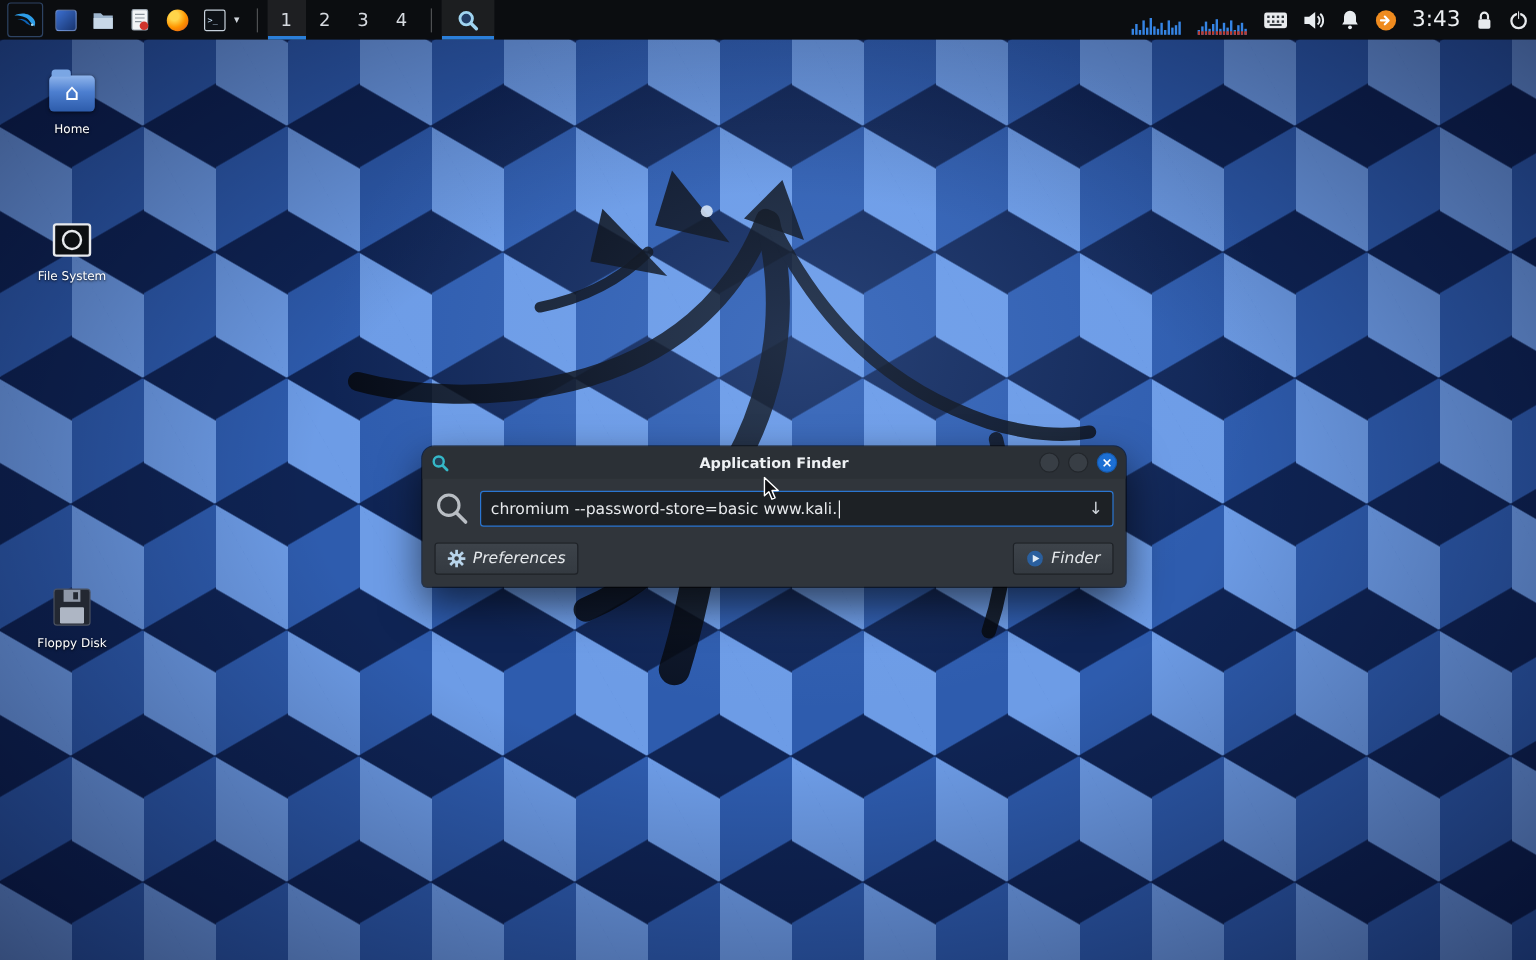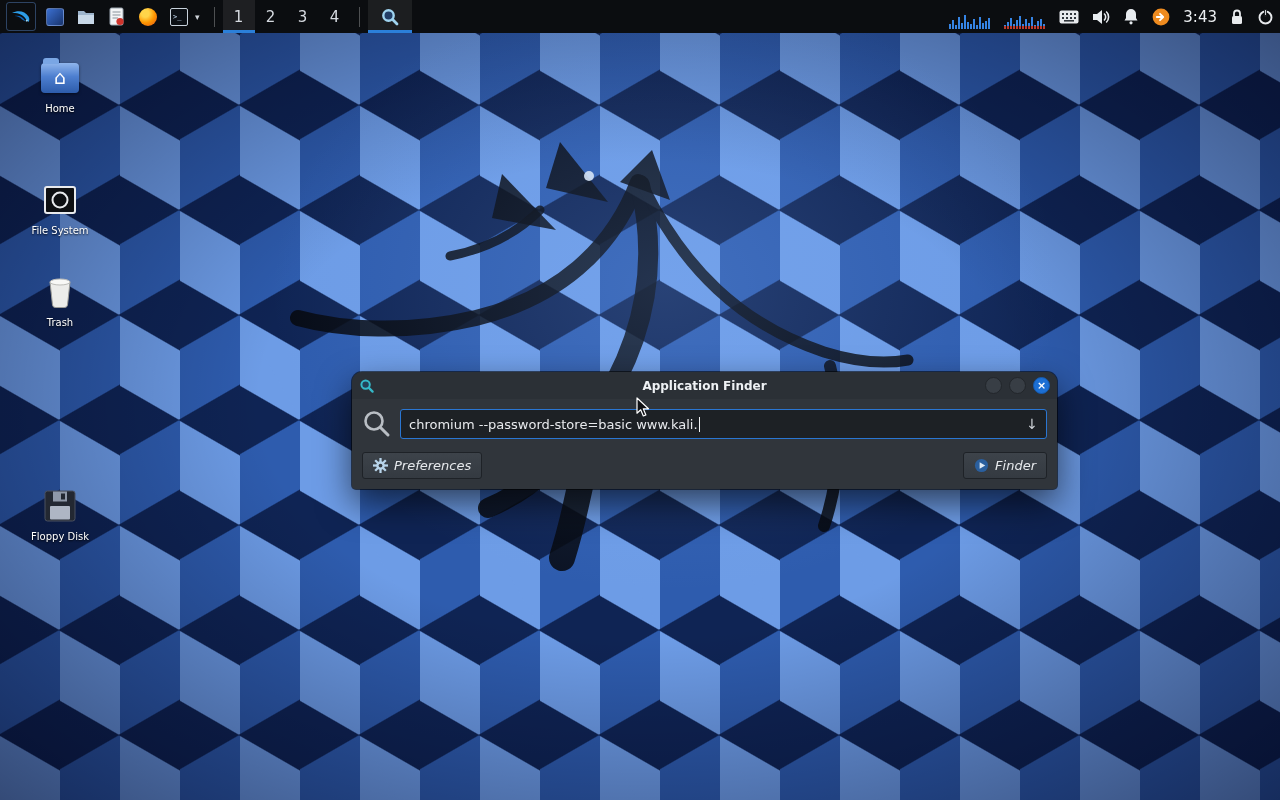--- a/index.html
+++ b/index.html
@@ -43,40 +43,40 @@
   .chev { color:#cfd4da; font-size:9px; margin-left:-4px; margin-right:2px; }
   .psep { width:1px; height:20px; background:rgba(255,255,255,.28); margin:0 8px; }
   .ws { width:32px; font-size:15px; color:#d6dae0; }
   .ws.active { background:rgba(255,255,255,.08); box-shadow:inset 0 -3px 0 #2b7fd9; }
   .taskbtn { width:44px; }
   .taskbtn.active { background:rgba(255,255,255,.07); box-shadow:inset 0 -3px 0 #2b7fd9; }
   .pright { margin-left:auto; display:flex; align-items:center; gap:13px; }
   .graph { width:42px; height:24px; display:flex; align-items:flex-end; gap:1px; }
   .graph i { display:block; width:2px; background:#3584e4; }
   .graph.net i { box-shadow:inset 0 -3px 0 0 #c0392b; }
-  .clock { font-size:15px; color:#eceff2; }
+  .clock { font-size:18px; color:#eceff2; }
 
   
   .dicon { position:absolute; left:15px; width:90px; text-align:center; z-index:10; }
   .dicon .iwrap { height:44px; display:flex; align-items:center; justify-content:center; }
   .dicon .dlabel { margin-top:3px; font-size:10px; color:#ffffff; text-shadow:0 1px 2px rgba(0,0,0,.9); }
   .ic-home { width:38px; height:30px; border-radius:4px; position:relative;
              background:linear-gradient(180deg,#8fb5ec,#4d7fd0 45%,#2d5cab); box-shadow:0 1px 3px rgba(0,0,0,.5);
              display:flex; align-items:center; justify-content:center; }
   .ic-home::before { content:""; position:absolute; top:-5px; left:2px; width:16px; height:6px;
              background:#7aa6e4; border-radius:3px 3px 0 0; }
   .ic-home .hglyph { color:#fff; font-size:19px; line-height:1; margin-top:-2px; }
   .ic-fs { width:32px; height:28px; background:#0d0f12; border:2px solid #e8eaed; border-radius:3px; position:relative; }
   .ic-fs::before { content:""; position:absolute; left:50%; top:50%; width:13px; height:13px;
              border:2px solid #e8eaed; border-radius:50%; transform:translate(-50%,-50%); }
   .ic-cd { width:34px; height:34px; border-radius:50%; opacity:.92;
              background:radial-gradient(circle, #3a3f46 0 15%, #b9bec4 16% 30%, #8d949c 31% 55%, #c9ced4 56% 75%, #7f868e 76% 100%); }
 
   
-  .dialog { position:absolute; left:352px; top:372px; width:705px; z-index:60;
+  .dialog { position:absolute; left:352px; top:372px; width:586px; z-index:60;
             background:#30353b; border-radius:10px 10px 4px 4px;
             box-shadow:0 14px 34px rgba(0,0,0,.6), 0 0 0 1px rgba(0,0,0,.55); }
   .titlebar { position:relative; height:27px; display:flex; align-items:center; padding:0 7px;
               border-radius:10px 10px 0 0; background:#2b3036; }
   .dtitle { position:absolute; left:0; right:0; text-align:center; font-size:12px; font-weight:bold;
             color:#eef1f4; pointer-events:none; }
   .wbtns { margin-left:auto; display:flex; gap:7px; z-index:2; }
   .wbtn { width:17px; height:17px; border-radius:50%; background:#383e45; border:1px solid #22262b;
           display:flex; align-items:center; justify-content:center; }
   .wbtn.close { background:#1c6fd4; border-color:#1559ad; color:#fff; font-size:11px; font-weight:bold; line-height:1; }
@@ -262,29 +262,20 @@
     <div class="dlabel">Home</div>
   </div>
 
   <div class="dicon" style="top:178px">
     <div class="iwrap">
       <div class="ic-fs"></div>
     </div>
     <div class="dlabel">File System</div>
   </div>
 
-  <div class="dicon" style="top:270px">
-    <div class="iwrap">
-      <svg width="34" height="37" viewBox="0 0 34 37">
-        <path d="M7 8 h20 l-2.5 23 a3 3 0 0 1 -3 2.5 h-9 a3 3 0 0 1 -3 -2.5 Z" fill="#ececea" stroke="#9a9a96"></path>
-        <ellipse cx="17" cy="8" rx="10" ry="3" fill="#f8f8f6" stroke="#bdbdb9"></ellipse>
-      </svg>
-    </div>
-    <div class="dlabel">Trash</div>
-  </div>
 
 
   <div class="dicon" style="top:484px">
     <div class="iwrap">
       <svg width="32" height="32" viewBox="0 0 32 32">
         <rect x="1" y="1" width="30" height="30" rx="2.5" fill="#232832" stroke="#4a5160"></rect>
         <rect x="9" y="1.5" width="14" height="10" fill="#8f98a8"></rect>
         <rect x="17" y="3.5" width="4" height="6" fill="#232832"></rect>
         <rect x="6" y="16" width="20" height="13.5" rx="1" fill="#aeb6c4"></rect>
       </svg>

